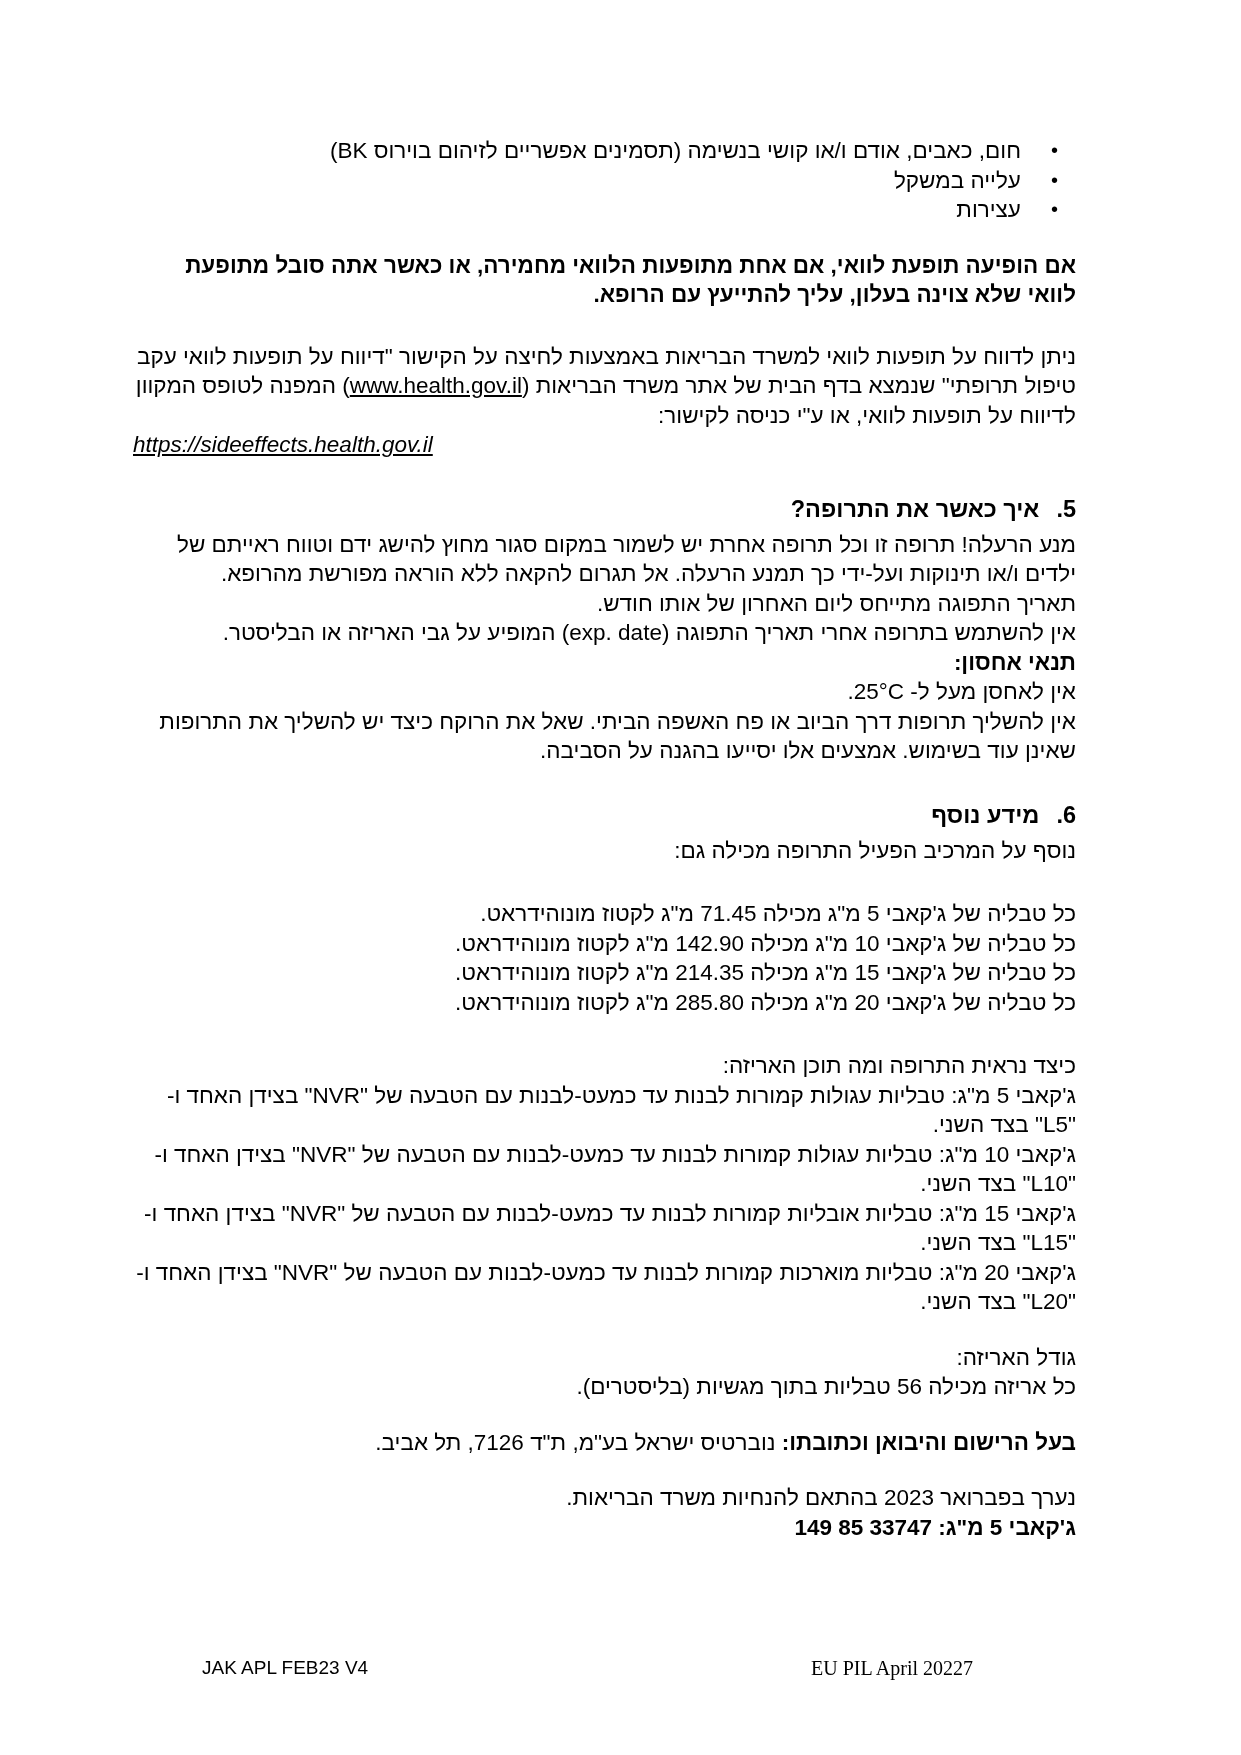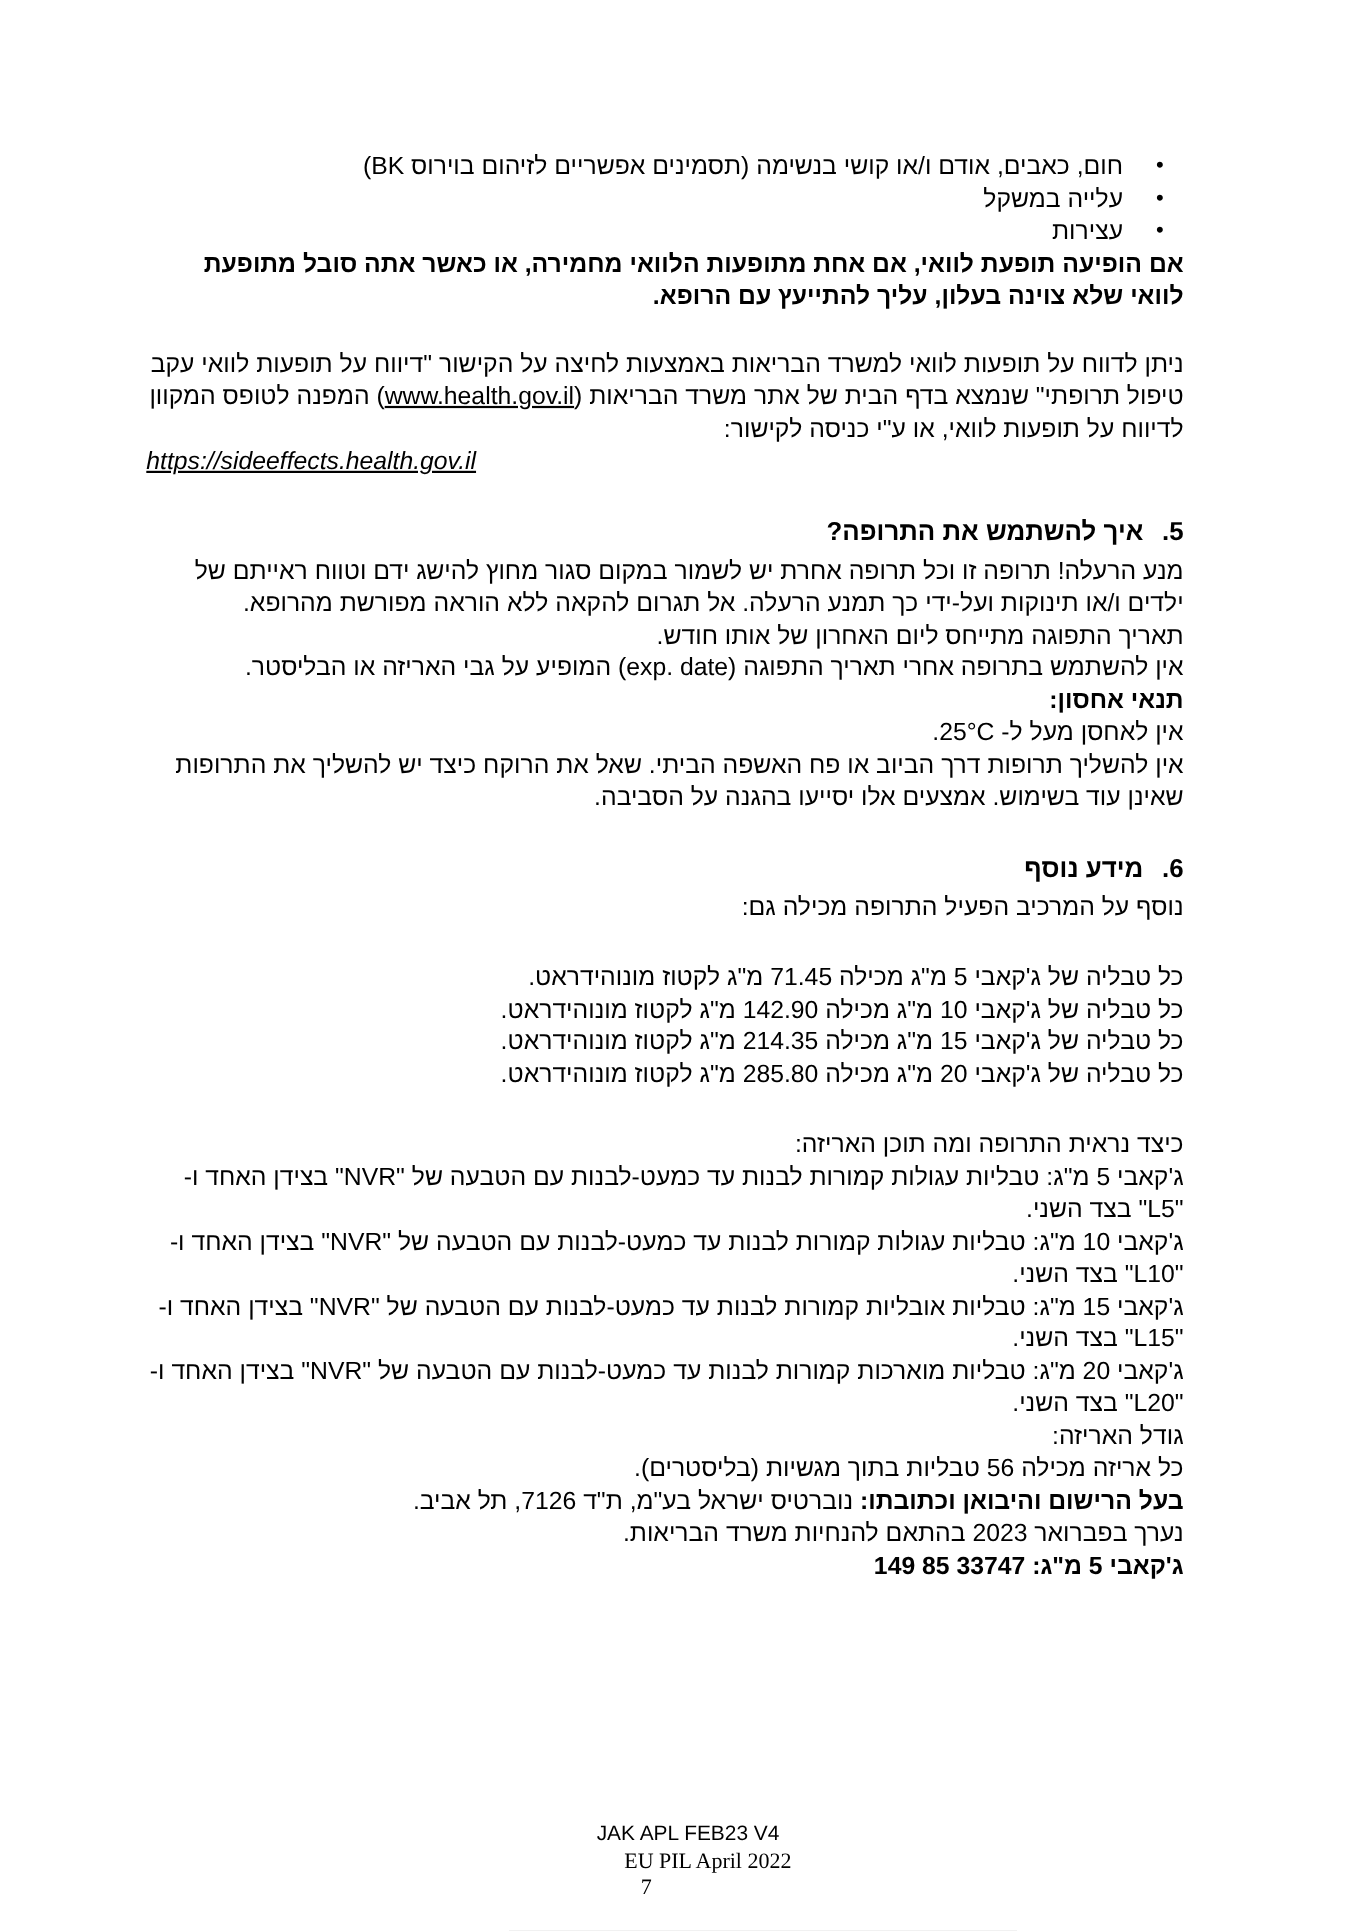--- a/index.html
+++ b/index.html
@@ -21,41 +21,40 @@
     padding:136px 165px 0 133px;
   }
   p,h2,ul{margin:0;padding:0;}
   .bold{font-weight:bold;}
   
   .bullet-list{list-style:none;margin:0 18px 0 0;}
   .bullet-list li{display:flex;gap:30px;align-items:flex-start;}
   .bullet-list .marker{flex:0 0 auto;font-size:20px;line-height:29.5px;}
   
   .gap-sm{margin-top:32px;}
-  .gap{}
+  .gap{margin-top:26px;}
   .gap-lg{margin-top:34px;}
   
   .heading{font-size:23.5px;font-weight:bold;line-height:30px;margin-bottom:6px;}
   .heading .h-num{margin-left:17px;}
   
   .link{color:#000;text-decoration:underline;cursor:pointer;}
   .url-line{padding-left:0;text-align:left;padding-right:104px;font-style:italic;}
   
   .ltr-par{direction:ltr;text-align:left;}
   
   .footer{
     position:absolute;
     top:1656px;
     left:202px;
     right:192px;
     display:flex;
-    align-items:center;
+    align-items:flex-start;
     font-size:19px;
     line-height:24px;
-    flex-direction:column;
   }
   .footer .f-left{font-family:"Liberation Sans","DejaVu Sans",sans-serif;flex:0 0 auto;}
   .footer .f-spacer{flex:1 1 auto;}
   .footer .f-right{font-family:"Liberation Serif","DejaVu Serif",serif;font-size:20px;flex:0 0 auto;margin-left:36px;}
   .footer .f-page{font-family:"Liberation Serif","DejaVu Serif",serif;font-size:20px;margin-right:76px;flex:0 0 auto;direction:ltr;}
 </style>
 </head>
 <body>
 
 <div class="page">
@@ -79,21 +78,21 @@
     <p class="bold gap">אם הופיעה תופעת לוואי, אם אחת מתופעות הלוואי מחמירה, או כאשר אתה סובל מתופעת לוואי שלא צוינה בעלון, עליך להתייעץ עם הרופא.</p>
 
     <p class="gap-sm">
       <span>ניתן לדווח על תופעות לוואי למשרד הבריאות באמצעות לחיצה על הקישור "דיווח על תופעות לוואי עקב טיפול תרופתי" שנמצא בדף הבית של אתר משרד הבריאות (</span><a class="link" dir="ltr">www.health.gov.il</a><span>) המפנה לטופס המקוון לדיווח על תופעות לוואי, או ע"י כניסה לקישור:</span>
     </p>
     <p class="url-line">
       <a class="link" dir="ltr">https://sideeffects.health.gov.il</a>
     </p>
 
     <h2 class="heading gap-lg">
-      <span class="h-num">5.</span><span class="h-title">איך להשתמש את התרופה?</span>
+      <span class="h-num">5.</span><span class="h-title">איך כאשר את התרופה?</span>
     </h2>
     <p>מנע הרעלה! תרופה זו וכל תרופה אחרת יש לשמור במקום סגור מחוץ להישג ידם וטווח ראייתם של ילדים ו/או תינוקות ועל-ידי כך תמנע הרעלה. אל תגרום להקאה ללא הוראה מפורשת מהרופא.</p>
     <p>תאריך התפוגה מתייחס ליום האחרון של אותו חודש.</p>
     <p>אין להשתמש בתרופה אחרי תאריך התפוגה (exp. date) המופיע על גבי האריזה או הבליסטר.</p>
     <p class="bold">תנאי אחסון:</p>
     <p>אין לאחסן מעל ל- 25°C.</p>
     <p>אין להשליך תרופות דרך הביוב או פח האשפה הביתי. שאל את הרוקח כיצד יש להשליך את התרופות שאינן עוד בשימוש. אמצעים אלו יסייעו בהגנה על הסביבה.</p>
 
     <h2 class="heading gap-lg">
       <span class="h-num">6.</span><span class="h-title">מידע נוסף</span>

